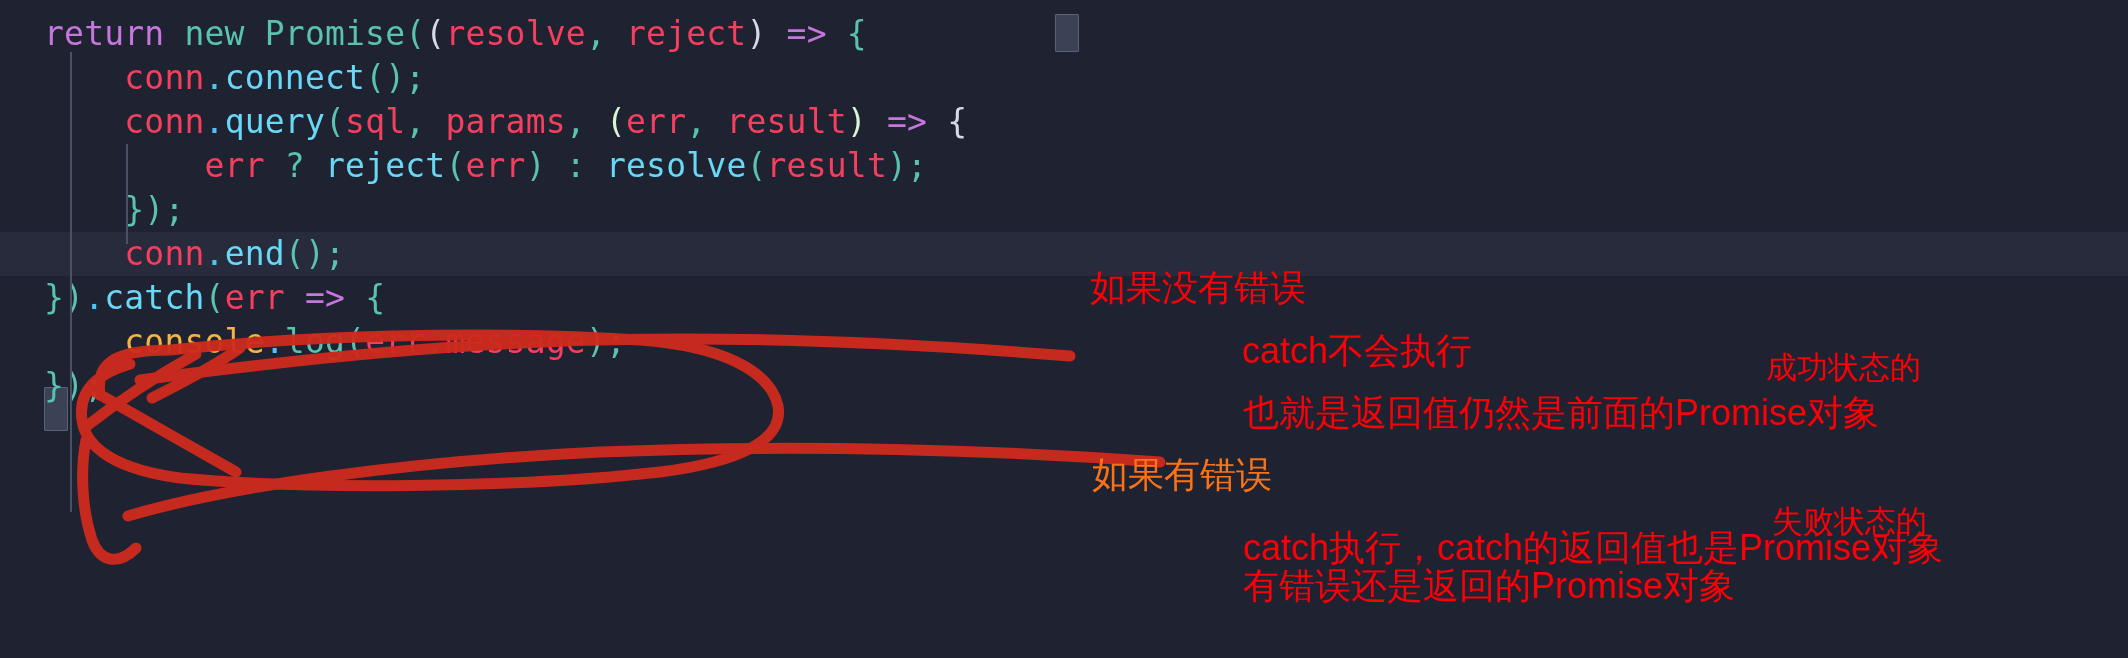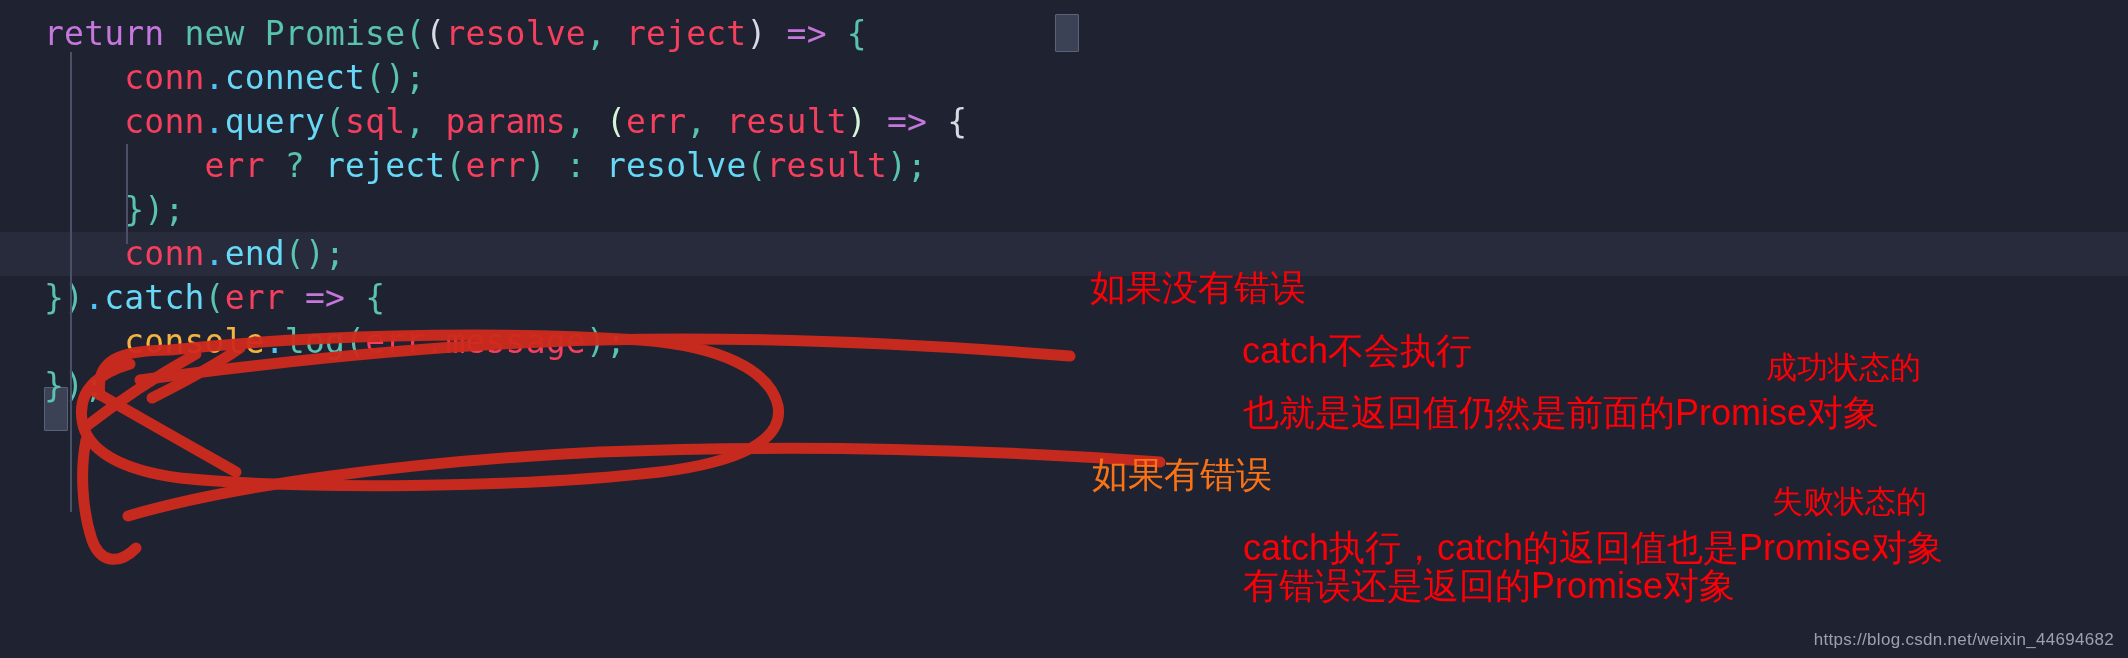--- a/index.html
+++ b/index.html
@@ -130,20 +130,19 @@
       <path d="M 152 398 C 184 382 214 366 240 348"></path>
     </g>
   </svg>
 
   <div id="annotation-layer">
       <div class="note" style="left: 1090px; top: 270px; color: rgb(251, 0, 7);">如果没有错误</div>
       <div class="note" style="left: 1242px; top: 333px; color: rgb(251, 0, 7);">catch不会执行</div>
       <div class="note small" style="left: 1766px; top: 352px; color: rgb(251, 0, 7);">成功状态的</div>
       <div class="note" style="left: 1243px; top: 395px; color: rgb(251, 0, 7);">也就是返回值仍然是前面的Promise对象</div>
       <div class="note" style="left: 1092px; top: 457px; color: #f97316;">如果有错误</div>
-      <div class="note small" style="left: 1772px; top: 486px; color: rgb(251, 0, 7);">失败状态的</div>
+      <div class="note small" style="left: 1772px; top: 506px; color: rgb(251, 0, 7);">失败状态的</div>
       <div class="note" style="left: 1243px; top: 530px; color: rgb(251, 0, 7);">catch执行，catch的返回值也是Promise对象</div>
       <div class="note" style="left: 1243px; top: 568px; color: rgb(251, 0, 7);">有错误还是返回的Promise对象</div>
     </div>
 
-  <div id="watermark">https://blog.csdn.net/weixin_44694682</div>
 
 </div>
 
 </body></html>

